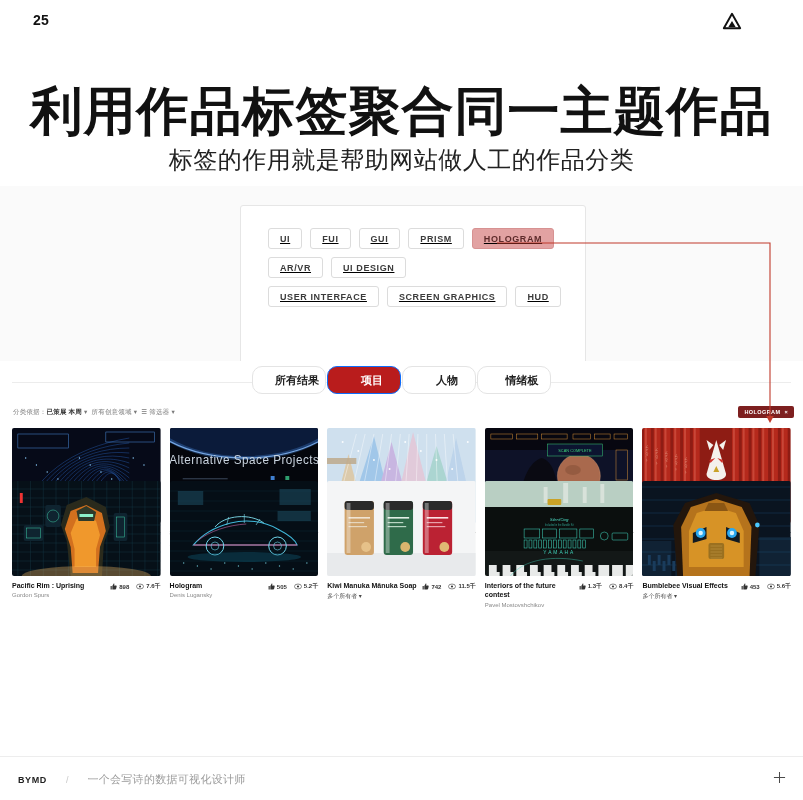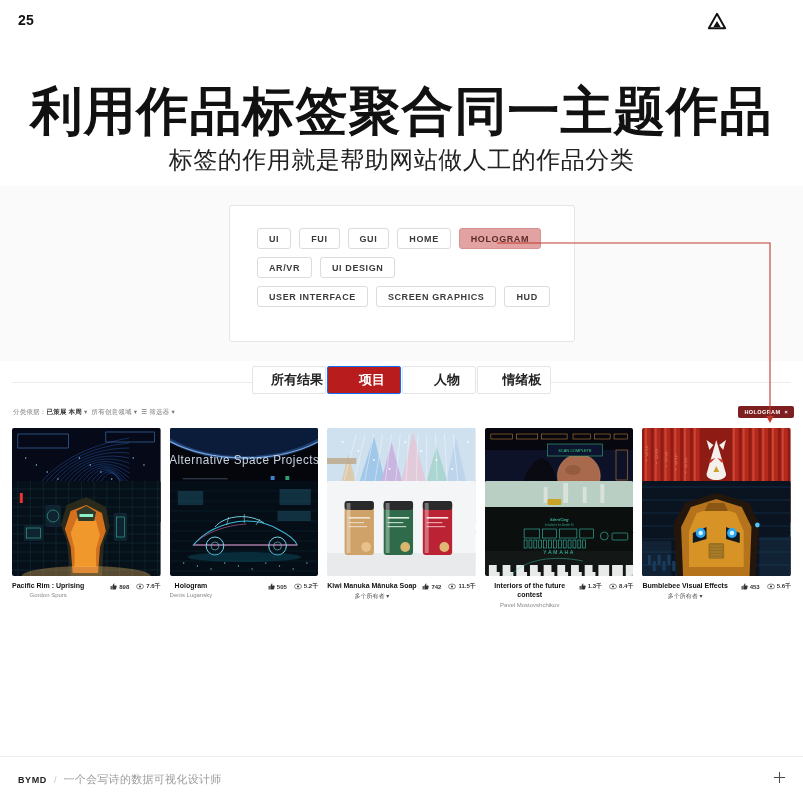--- a/index.html
+++ b/index.html
@@ -5,21 +5,21 @@
   * { box-sizing: border-box; margin: 0; padding: 0; }
   html, body {
     width: 803px; height: 800px;
     background: #ffffff;
     font-family: "Liberation Sans", "DejaVu Sans", sans-serif;
     overflow: hidden;
   }
   .slide { position: relative; width: 803px; height: 800px; background: #fff; }
 
   
-  .topbar { position: absolute; top: 0; left: 0; width: 743px; height: 42px; }
+  .topbar { position: absolute; top: 0; left: 15px; width: 743px; height: 42px; }
   .page-num {
     position: absolute; left: 18px; top: 12px;
     font-size: 14px; font-weight: 700; color: #111; letter-spacing: .2px;
   }
   .logo-mark { position: absolute; right: 16px; top: 11px; width: 20px; height: 20px; }
 
   
   .title {
     position: absolute; top: 82px; left: 0; width: 803px;
     text-align: center; font-size: 52px; font-weight: 700;
@@ -30,84 +30,84 @@
     position: absolute; top: 144px; left: 0; width: 803px;
     text-align: center; font-size: 24px; font-weight: 400;
     color: #222; letter-spacing: .5px;
   }
 
   
   .mock { position: absolute; left: 0; top: 186px; width: 803px; height: 570px; }
 
   .tagzone { position: absolute; left: 0; top: 0; width: 803px; height: 175px; background: #fafafa; }
   .tagpanel {
-    position: absolute; left: 229px; top: 19px; width: 346px; height: 137px;
-    background: #fff; border: 1px solid #e6e6e6; border-radius: 3px;
+    position: absolute; left: 240px; top: 19px; width: 346px; height: 160px;
+    background: #fff; border: 1px solid #e6e6e6; border-radius: 3px; text-decoration: underline;
   }
   .tagrows { padding: 22px 0 0 27px; }
   .tagrow { display: flex; gap: 8px; margin-bottom: 8px; }
   .chip {
     display: inline-flex; align-items: center; justify-content: center;
     height: 21px; padding: 0 11px;
     border: 1px solid #dcdcdc; border-radius: 3px; background: #fff;
     font-size: 9px; font-weight: 700; letter-spacing: .6px; color: #3b3b3b;
     white-space: nowrap;
   }
   .chip.active { background: #e2a2a2; border-color: #d79292; color: #5d2a2a; }
 
   
   .results { position: absolute; left: 0; top: 175px; width: 803px; height: 395px; background: #fff; }
   .tabwrap { position: relative; height: 43px; }
   .tabline { position: absolute; left: 12px; right: 12px; top: 21px; height: 1px; background: #ececec; }
   .tabs { position: absolute; left: 0; top: 5px; width: 803px; display: flex; justify-content: center; gap: 1px; }
   .tab {
     width: 74px; height: 28px; display: flex; align-items: center; justify-content: center;
     border: 1px solid #e4e4e4; background: #fff; color: #222;
-    font-size: 13px; font-weight: 700; border-radius: 2px; padding-left: 16px;
+    font-size: 11px; font-weight: 700; border-radius: 10px; padding-left: 16px;
   }
   .tab.active { background: #b91c1c; border-color: #0d6efd; color: #fff; }
 
   .filterrow { position: relative; height: 22px; }
   .filters {
     position: absolute; left: 13px; top: 4px;
     font-size: 6.5px; color: #7a7a7a; letter-spacing: .2px; white-space: nowrap;
   }
   .filters .strong { color: #333; font-weight: 700; }
   .tagbadge {
     position: absolute; right: 9px; top: 2px;
     background: #7d1f1f; color: #fff; border-radius: 2px;
     padding: 3px 6px; font-size: 5.5px; font-weight: 700; letter-spacing: .4px;
     display: flex; align-items: center; gap: 4px;
   }
 
   
   .grid {
     position: absolute; left: 12px; top: 67px; width: 779px;
-    display: grid; grid-template-columns: repeat(5, 1fr); gap: 0 9px; text-align: center;
+    display: grid; grid-template-columns: repeat(5, 1fr); gap: 0 9px;
   }
   .card { width: 100%; }
   .thumb { width: 100%; height: 95px; border-radius: 2px; overflow: hidden; position: relative; }
   .meta { padding: 5px 0 0 0; display: flex; justify-content: space-between; align-items: flex-start; gap: 4px; }
   .meta-l { min-width: 0; }
   .ctitle { font-size: 7px; font-weight: 700; color: #111; line-height: 1.35; }
   .cauthor { font-size: 6px; color: #8a8a8a; margin-top: 2px; }
   .cauthor.multi { color: #4a4a4a; }
   .stats { display: flex; gap: 7px; align-items: center; white-space: nowrap; padding-top: 1px; }
   .stat { display: flex; align-items: center; gap: 2px; font-size: 6px; font-weight: 700; color: #333; }
   .stat svg { display: block; }
 
   .row2 { margin-top: 53px; }
 
   
   .connector { position: absolute; left: 0; top: 0; width: 803px; height: 800px; pointer-events: none; }
 
   
   .footer { position: absolute; left: 0; bottom: 0; width: 803px; height: 44px; }
   .fline { position: absolute; left: 0; top: 0; width: 803px; height: 1px; background: #ededed; }
-  .fleft { position: absolute; left: 18px; top: 16px; display: flex; align-items: center; gap: 7px; }
+  .fleft { position: absolute; left: 18px; top: 16px; display: flex; align-items: center; gap: 19px; }
   .fbrand { font-size: 9px; font-weight: 700; color: #222; letter-spacing: .6px; }
   .fsep { font-size: 9px; color: #c8c8c8; }
   .ftag { font-size: 11px; color: #9a9a9a; letter-spacing: .3px; }
   .fplus { position: absolute; right: 17px; top: 14px; width: 13px; height: 13px; }
 </style>
 </head>
 <body>
 
 <div class="slide">
 
@@ -126,21 +126,21 @@
 
   <div class="mock">
 
     <div class="tagzone">
       <div class="tagpanel">
         <div class="tagrows" id="tagrows">
             <div class="tagrow">
               <div class="chip">UI</div>
               <div class="chip">FUI</div>
               <div class="chip">GUI</div>
-              <div class="chip">HOME</div>
+              <div class="chip">PRISM</div>
               <div class="chip active">HOLOGRAM</div>
             </div>
             <div class="tagrow">
               <div class="chip">AR/VR</div>
               <div class="chip">UI DESIGN</div>
             </div>
             <div class="tagrow">
               <div class="chip">USER INTERFACE</div>
               <div class="chip">SCREEN GRAPHICS</div>
               <div class="chip">HUD</div>

